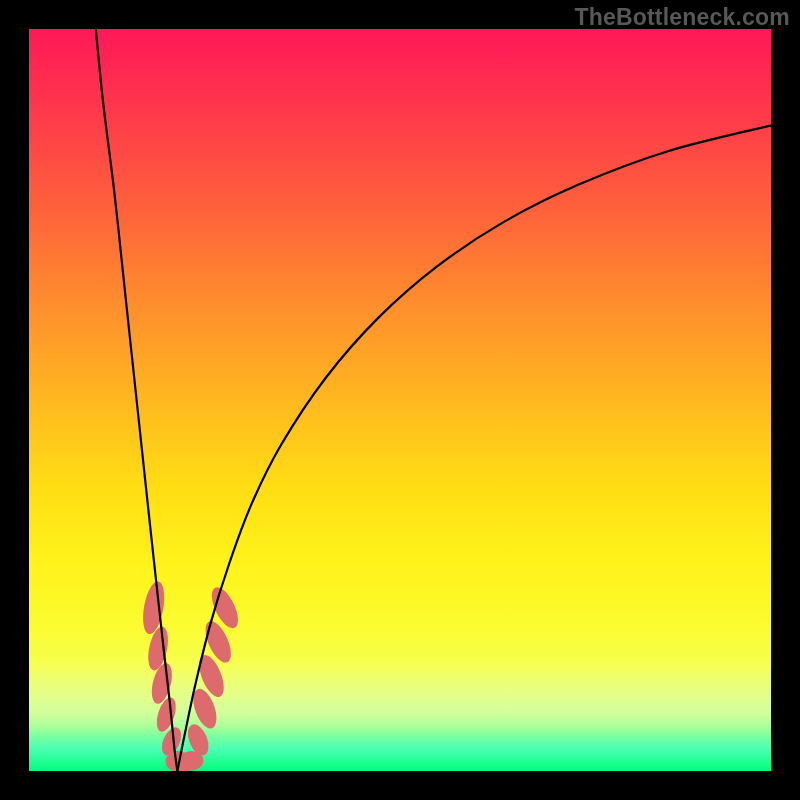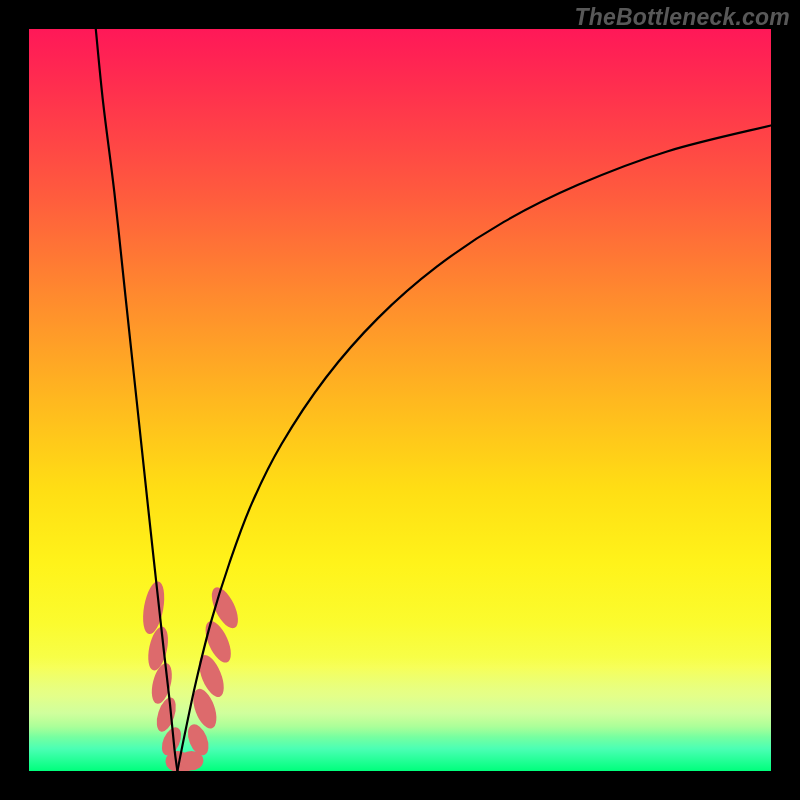--- a/index.html
+++ b/index.html
@@ -9,21 +9,20 @@
     height: 800px;
     overflow: hidden;
     font-family: Arial, Helvetica, sans-serif;
     background: #000;
   }
   .frame {
     position: relative;
     width: 800px;
     height: 800px;
     background: #000;
-    font-style: italic;
   }
   .plot-area {
     position: absolute;
     left: 29px;
     top: 29px;
     width: 742px;
     height: 742px;
     overflow: hidden;
     
     background: linear-gradient(to bottom,

